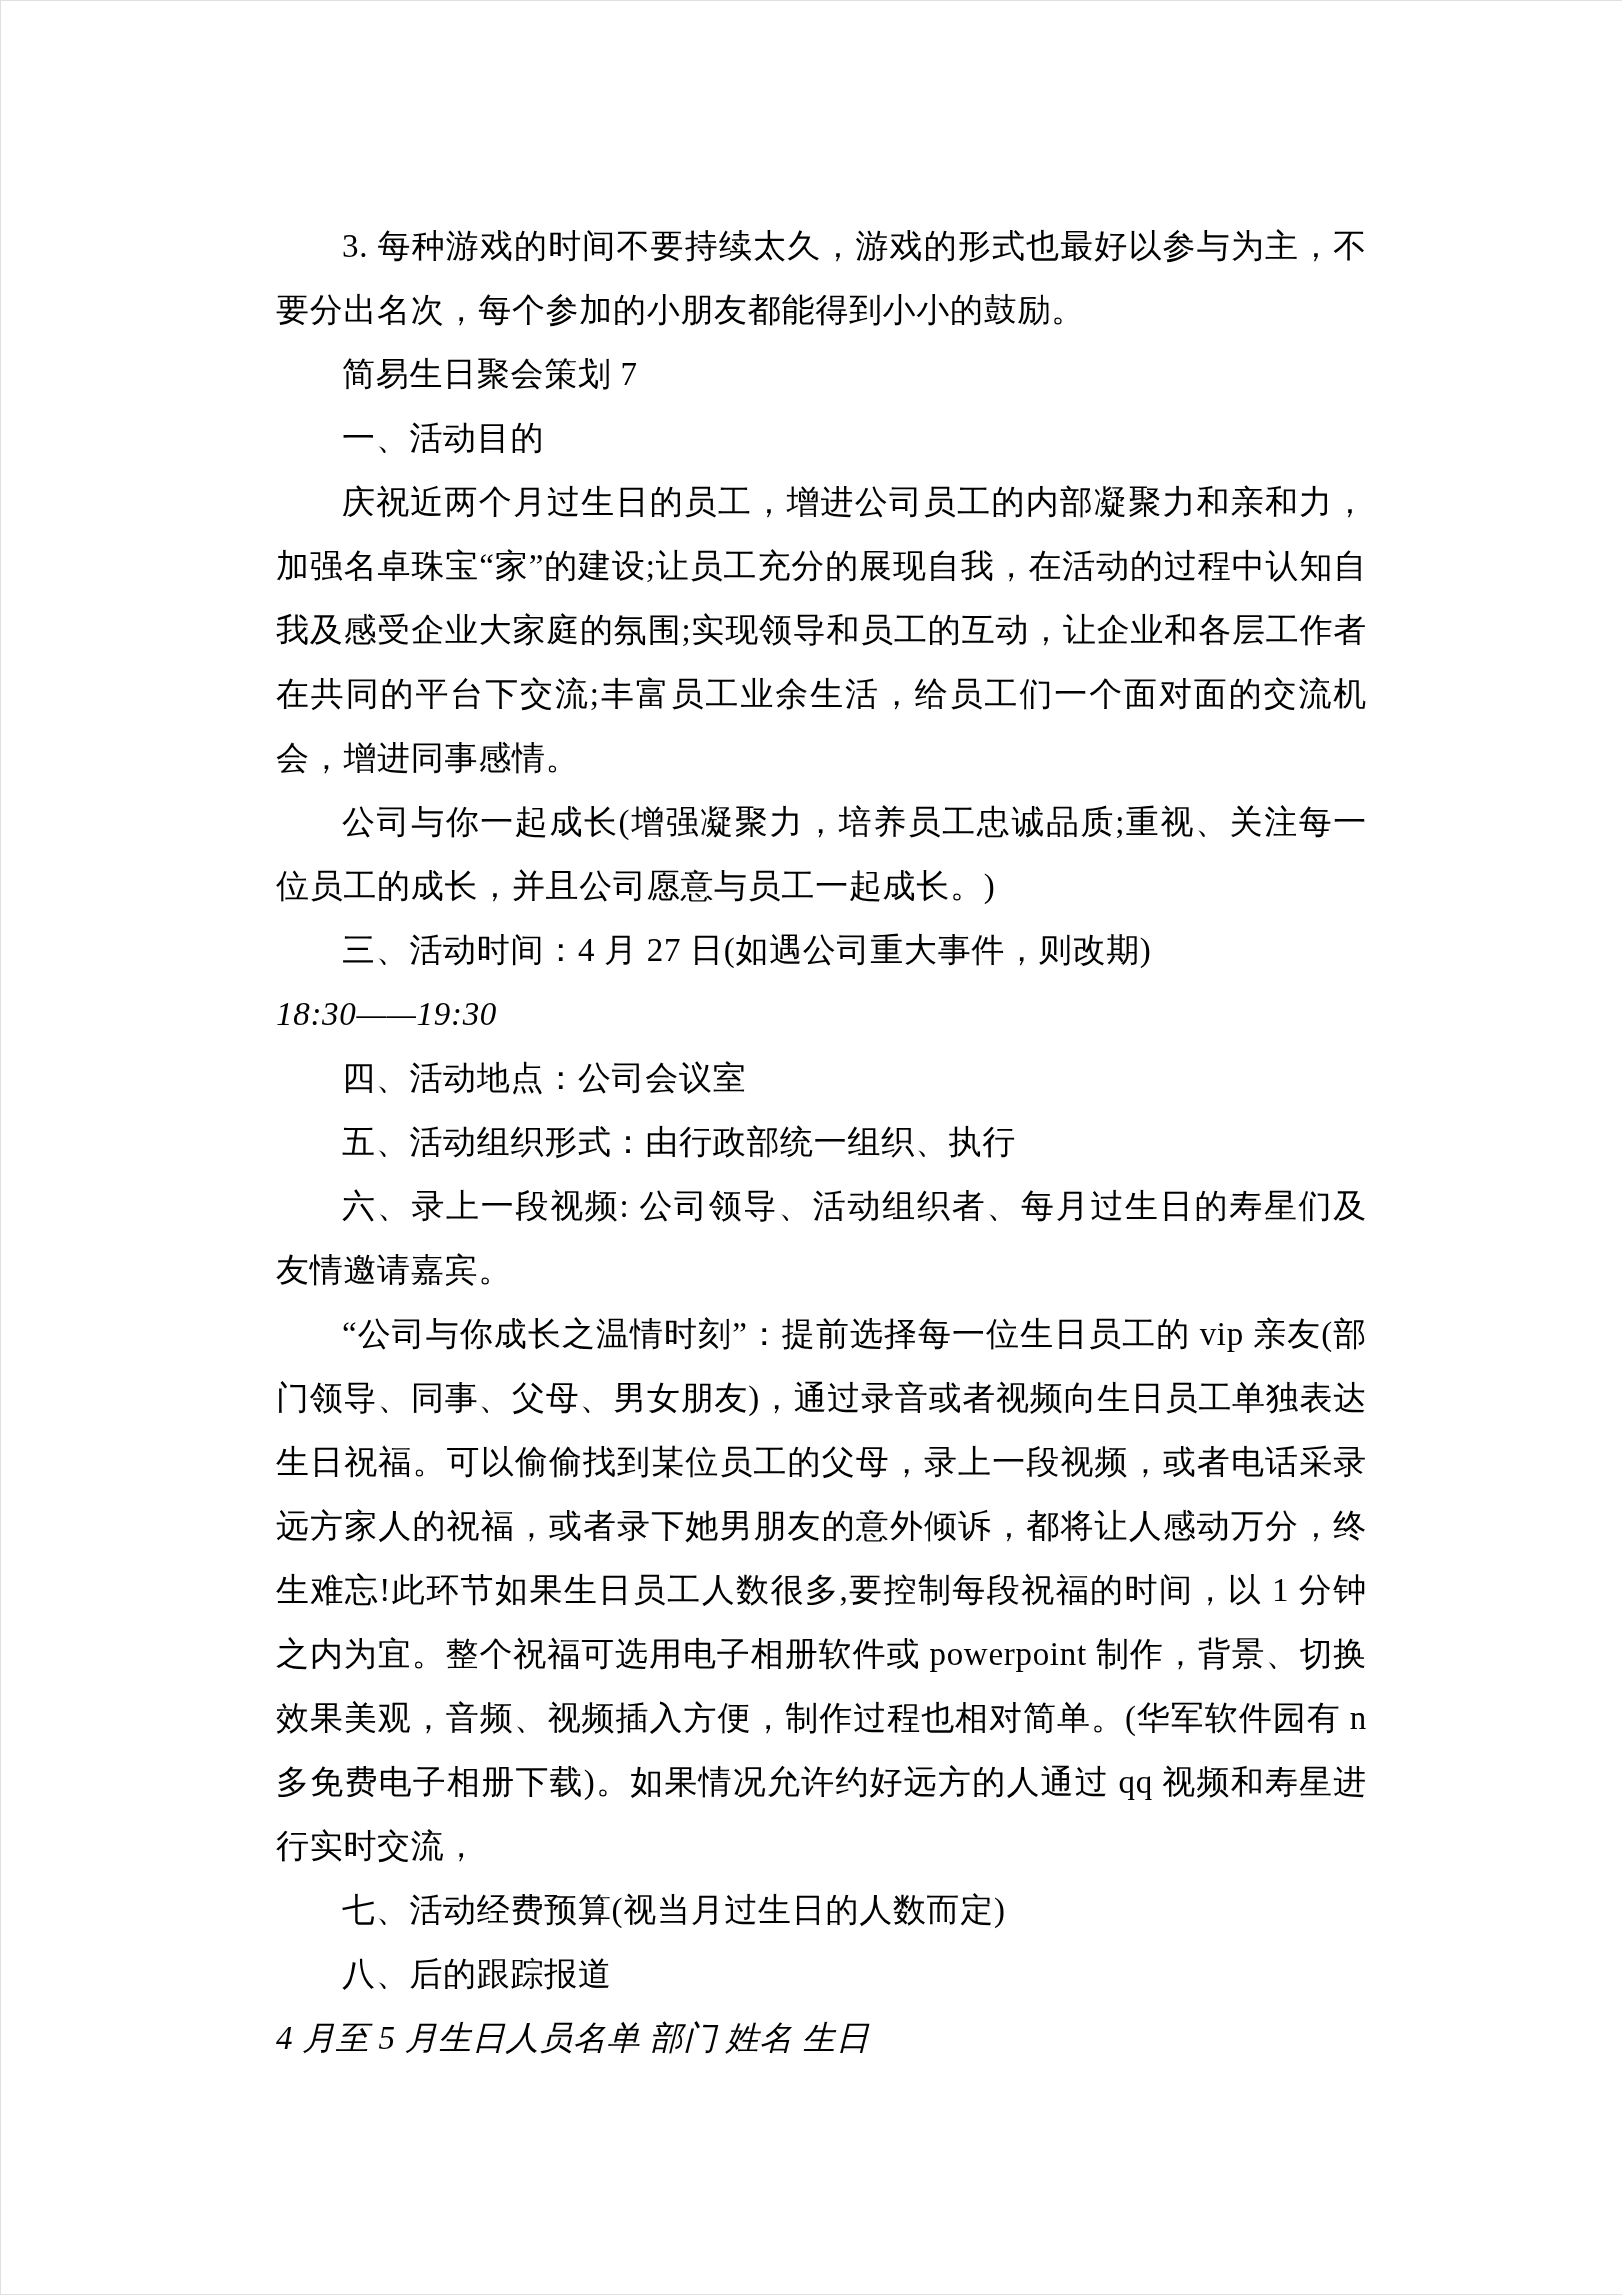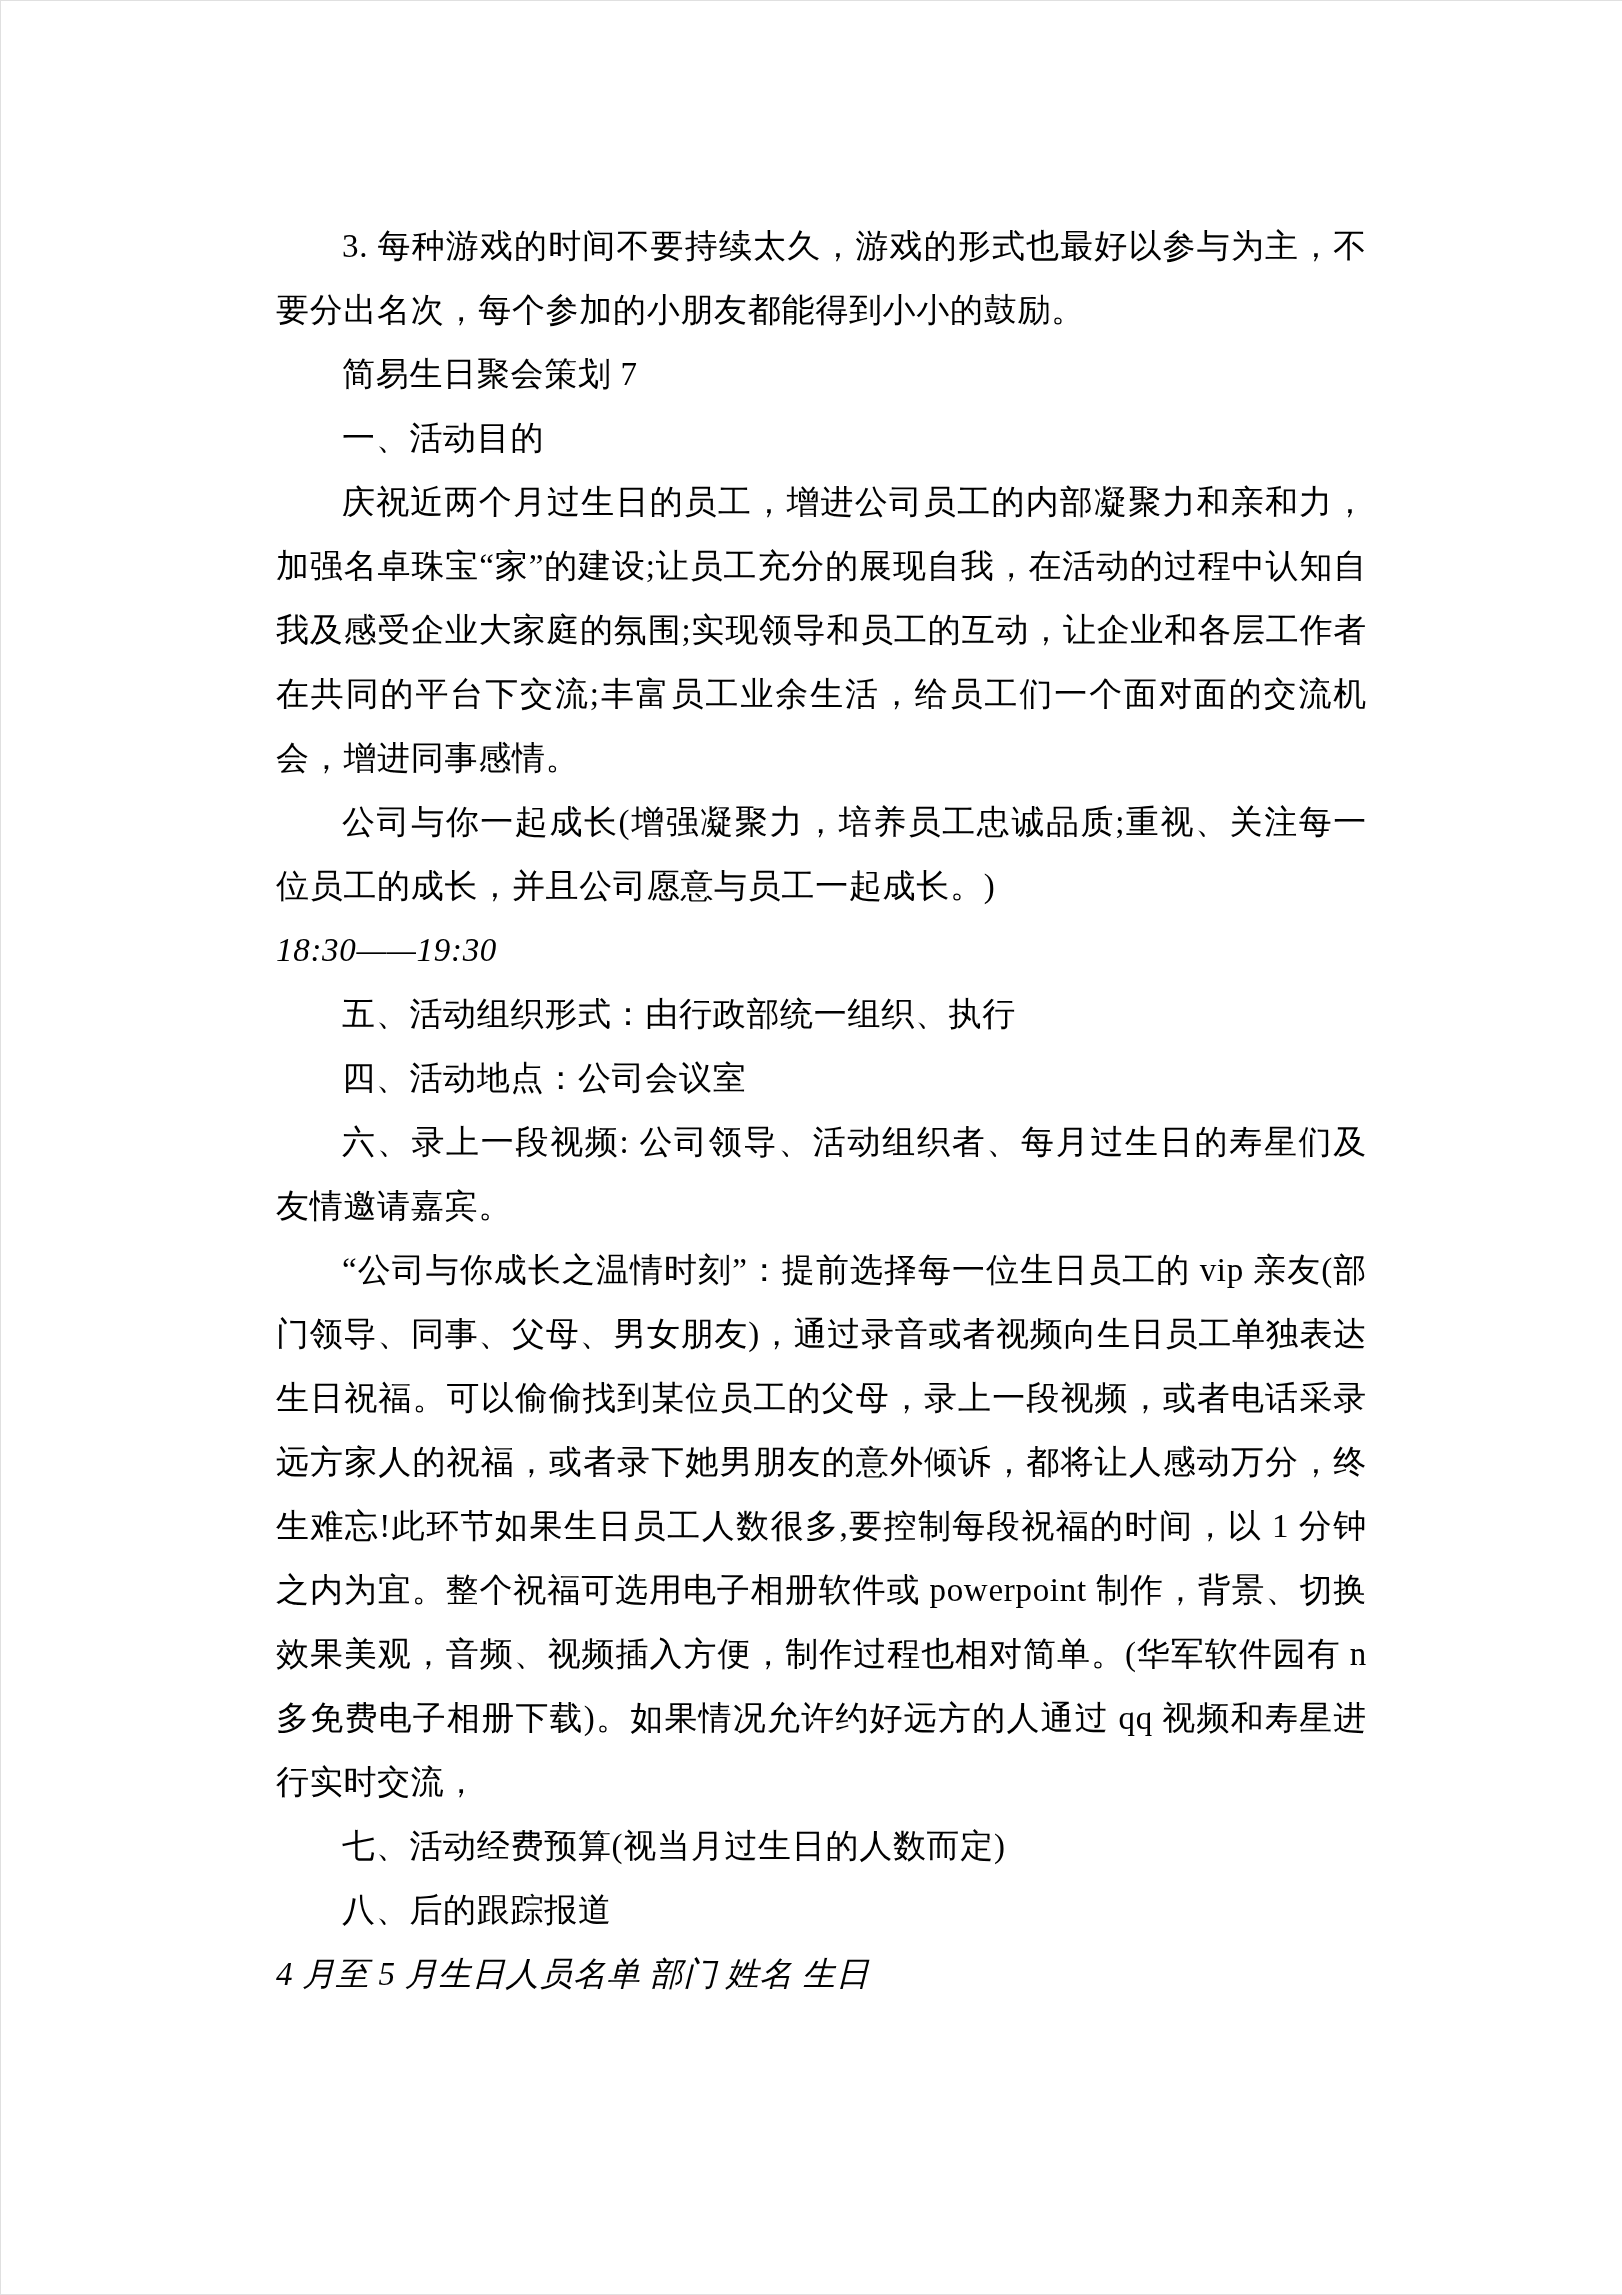--- a/index.html
+++ b/index.html
@@ -43,23 +43,24 @@
 </head>
 <body>
 
 <div class="page">
   <div class="doc-body">
     <p class="indent">3. 每种游戏的时间不要持续太久，游戏的形式也最好以参与为主，不要分出名次，每个参加的小朋友都能得到小小的鼓励。</p>
     <p class="indent">简易生日聚会策划 7</p>
     <p class="indent">一、活动目的</p>
     <p class="indent">庆祝近两个月过生日的员工，增进公司员工的内部凝聚力和亲和力，加强名卓珠宝“家”的建设;让员工充分的展现自我，在活动的过程中认知自我及感受企业大家庭的氛围;实现领导和员工的互动，让企业和各层工作者在共同的平台下交流;丰富员工业余生活，给员工们一个面对面的交流机会，增进同事感情。</p>
     <p class="indent">公司与你一起成长(增强凝聚力，培养员工忠诚品质;重视、关注每一位员工的成长，并且公司愿意与员工一起成长。)</p>
+    <p class="indent">三、活动时间：4 月 27 日(如遇公司重大事件，则改期)</p>
     <p class="flush">18:30——19:30</p>
+    <p class="indent">四、活动地点：公司会议室</p>
     <p class="indent">五、活动组织形式：由行政部统一组织、执行</p>
-    <p class="indent">四、活动地点：公司会议室</p>
     <p class="indent">六、录上一段视频: 公司领导、活动组织者、每月过生日的寿星们及友情邀请嘉宾。</p>
     <p class="indent">“公司与你成长之温情时刻”：提前选择每一位生日员工的 vip 亲友(部门领导、同事、父母、男女朋友)，通过录音或者视频向生日员工单独表达生日祝福。可以偷偷找到某位员工的父母，录上一段视频，或者电话采录远方家人的祝福，或者录下她男朋友的意外倾诉，都将让人感动万分，终生难忘!此环节如果生日员工人数很多,要控制每段祝福的时间，以 1 分钟之内为宜。整个祝福可选用电子相册软件或 powerpoint 制作，背景、切换效果美观，音频、视频插入方便，制作过程也相对简单。(华军软件园有 n 多免费电子相册下载)。如果情况允许约好远方的人通过 qq 视频和寿星进行实时交流，</p>
     <p class="indent">七、活动经费预算(视当月过生日的人数而定)</p>
     <p class="indent">八、后的跟踪报道</p>
     <p class="flush">4 月至 5 月生日人员名单 部门 姓名 生日</p>
   </div>
 </div>
 
 
 </body></html>

